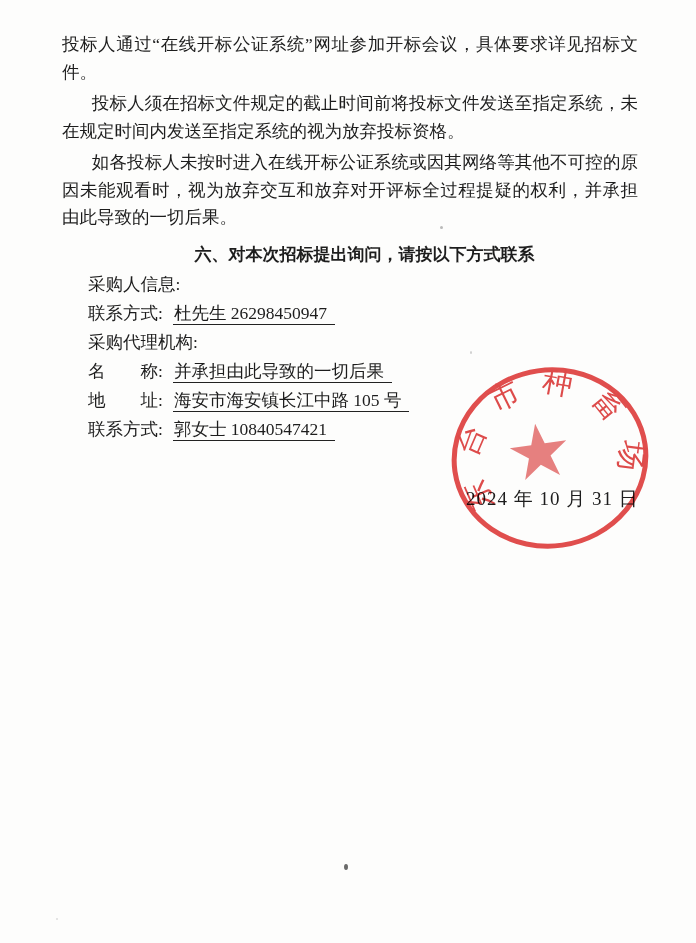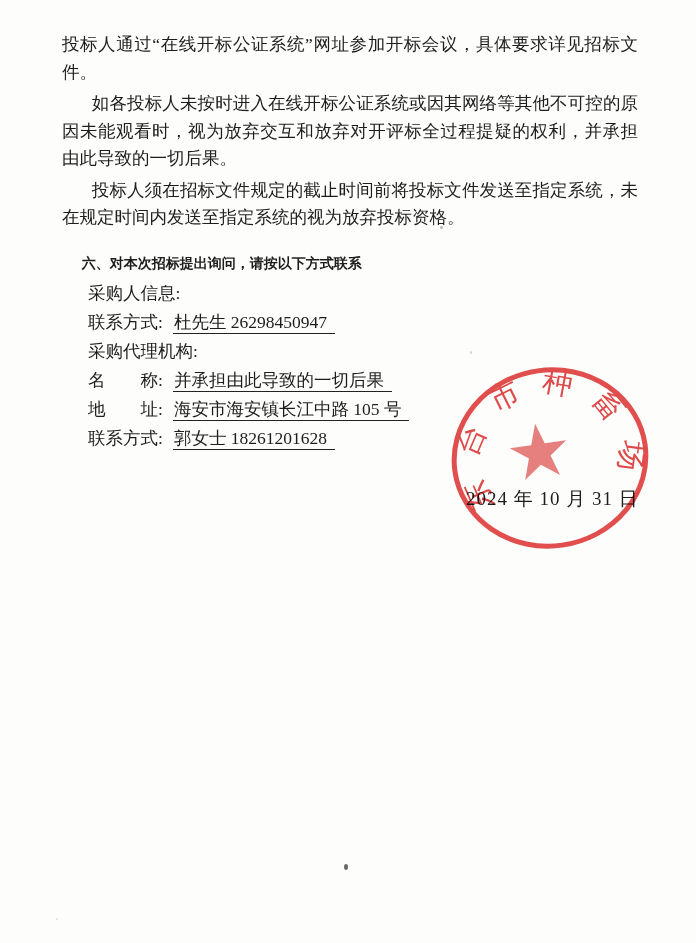--- a/index.html
+++ b/index.html
@@ -14,24 +14,24 @@
   .page { position: absolute; inset: 0; }
   .content {
     position: absolute;
     left: 58px; top: 27px; width: 584px;
     font-size: 17.5px; line-height: 27.5px;
     text-align: justify;
   }
   p.body-text { margin: 4px; text-indent: 1.7em; }
   p.no-indent { text-indent: 0; }
   .section-heading {
-    margin: 17px 0 0 0;
-    font-size: 14px; font-weight: bold;
+    margin: 8px 0 0 0;
+    font-size: 17px; font-weight: bold;
     line-height: 30px; text-indent: 1.7em;
-    text-align: left;
+    text-align: center;
   }
   .info-heading, .info-row {
     line-height: 29px; margin-left: 30px; text-align: left;
   }
   .info-row .value {
     margin-left: 10px;
     border-bottom: 1.5px solid #222;
     padding: 0 8px 1px 1px;
   }
   .date-line {
@@ -52,42 +52,42 @@
   .speck-3 { left: 470px; top: 351px; width: 2px; height: 3px; background: #999; opacity: .45; }
   .speck-4 { left: 56px;  top: 918px; width: 2px; height: 2px; background: #aaa; opacity: .4; }
 </style>
 </head>
 <body>
 
 <div class="page">
 
   <div class="content">
     <p class="body-text no-indent">投标人通过“在线开标公证系统”网址参加开标会议，具体要求详见招标文件。</p>
+    <p class="body-text">投标人须在招标文件规定的截止时间前将投标文件发送至指定系统，未在规定时间内发送至指定系统的视为放弃投标资格。</p>
     <p class="body-text">如各投标人未按时进入在线开标公证系统或因其网络等其他不可控的原因未能观看时，视为放弃交互和放弃对开评标全过程提疑的权利，并承担由此导致的一切后果。</p>
-    <p class="body-text">投标人须在招标文件规定的截止时间前将投标文件发送至指定系统，未在规定时间内发送至指定系统的视为放弃投标资格。</p>
 
     <h3 class="section-heading">六、对本次招标提出询问，请按以下方式联系</h3>
 
     <div>
       <div class="info-heading">采购人信息:</div>
       <div class="info-row">
         <span class="label">联系方式:</span><span class="value">杜先生 26298450947</span>
       </div>
     </div>
 
     <div>
       <div class="info-heading">采购代理机构:</div>
       <div class="info-row">
         <span class="label">名　　称:</span><span class="value">并承担由此导致的一切后果</span>
       </div>
       <div class="info-row">
         <span class="label">地　　址:</span><span class="value">海安市海安镇长江中路 105 号</span>
       </div>
       <div class="info-row">
-        <span class="label">联系方式:</span><span class="value">郭女士 18261201628</span>
+        <span class="label">联系方式:</span><span class="value">郭女士 10840547421</span>
       </div>
     </div>
   </div>
 
   <div class="date-line">2024 年 10 月 31 日</div>
 
   <svg class="seal" width="210" height="194" viewBox="0 0 210 194">
     <g transform="rotate(-8 105 97)">
       <ellipse cx="105" cy="97" rx="96" ry="88" fill="none" stroke-width="5" stroke="#e04040"></ellipse>
       <polygon points="95,61 101.8,81.7 123.5,81.7 105.9,94.6 112.6,115.3 95,102.5 77.4,115.3 84.1,94.6 66.5,81.7 88.2,81.7" fill-opacity="0.8" fill="#e05555"></polygon>

